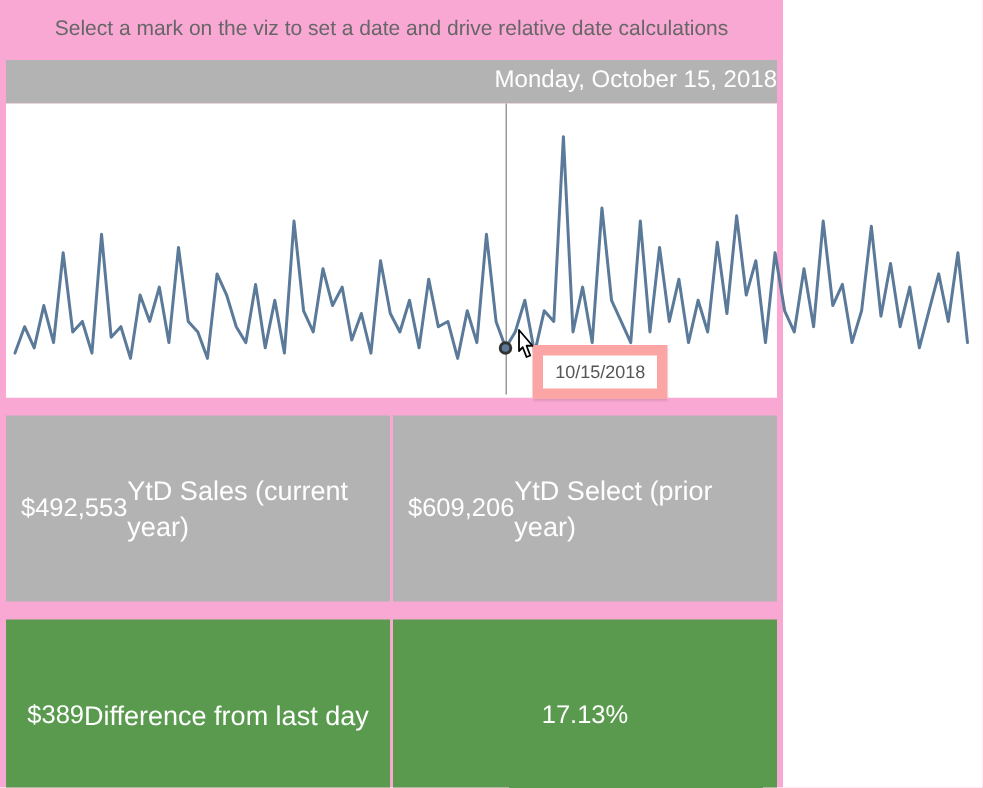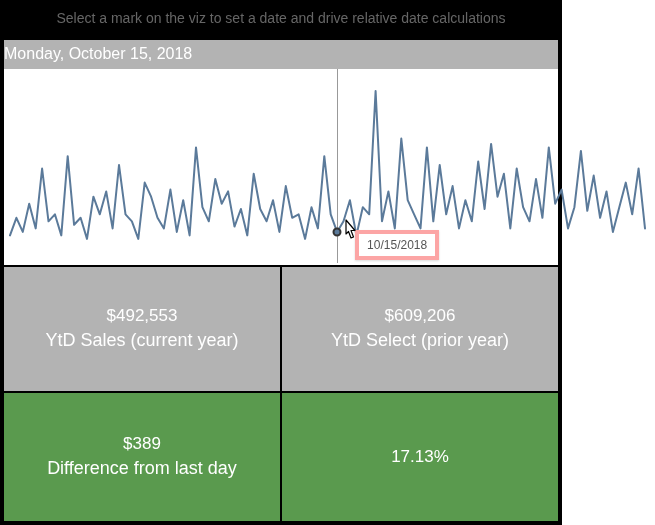--- a/index.html
+++ b/index.html
@@ -6,38 +6,38 @@
     margin: 0;
     padding: 0;
     width: 655px;
     height: 525px;
     font-family: -apple-system, BlinkMacSystemFont, "Segoe UI", Arial, sans-serif;
     background: #ffffff;
     color: #555;
     overflow: hidden;
   }
   .wrap {
-    width: 562px;
+    width: 522px;
     height: 525px;
     position: relative;
     box-sizing: border-box;
     padding: 4px 4px 4px 4px;
-    background: #000000;
+    background: #f9a8d4;
   }
   .instruction {
     text-align: center;
     font-size: 14px;
     color: #666;
     padding: 6px 0 14px 0;
   }
   .date-header {
     background: #b3b3b3;
     color: #fff;
     font-size: 16px;
-    text-align: left;
+    text-align: right;
     padding: 5px 0 6px 0;
   }
   .chart-zone {
     position: relative;
     height: 194px;
     background: #fff;
     border-bottom: 2px solid #fff;
   }
   .chart-zone svg { position: absolute; left: 0; top: 0; }
   .vline {
@@ -56,41 +56,42 @@
     transform: translate(-50%, -50%);
     box-sizing: border-box;
   }
   .cursor {
     position: absolute;
     pointer-events: none;
   }
   .tooltip {
     position: absolute;
     background: #fff;
-    border: 4px solid #fca5a5;
+    border: 7px solid #fca5a5;
     font-size: 12px;
     color: #555;
     padding: 4px 8px;
     white-space: nowrap;
     box-shadow: 0 1px 2px rgba(0,0,0,0.15);
   }
   .grid2 {
     display: flex;
     gap: 2px;
     margin-top: 2px;
   }
   .cell {
     flex: 1 1 0;
     display: flex;
-    flex-direction: column;
+    flex-direction: row;
     align-items: center;
     justify-content: center;
     text-align: left;
     padding: 0 10px;
     box-sizing: border-box;
+    margin-top: 10px;
   }
   .row-gray .cell { background: #b3b3b3; color: #fff; height: 124px; }
   .row-green .cell { background: #5a9a4e; color: #fff; height: 128px; }
   .val { font-size: 17px; line-height: 1.35; }
   .lbl { font-size: 18px; line-height: 1.35; }
 </style>
 </head>
 <body>
 
 <div class="wrap">

